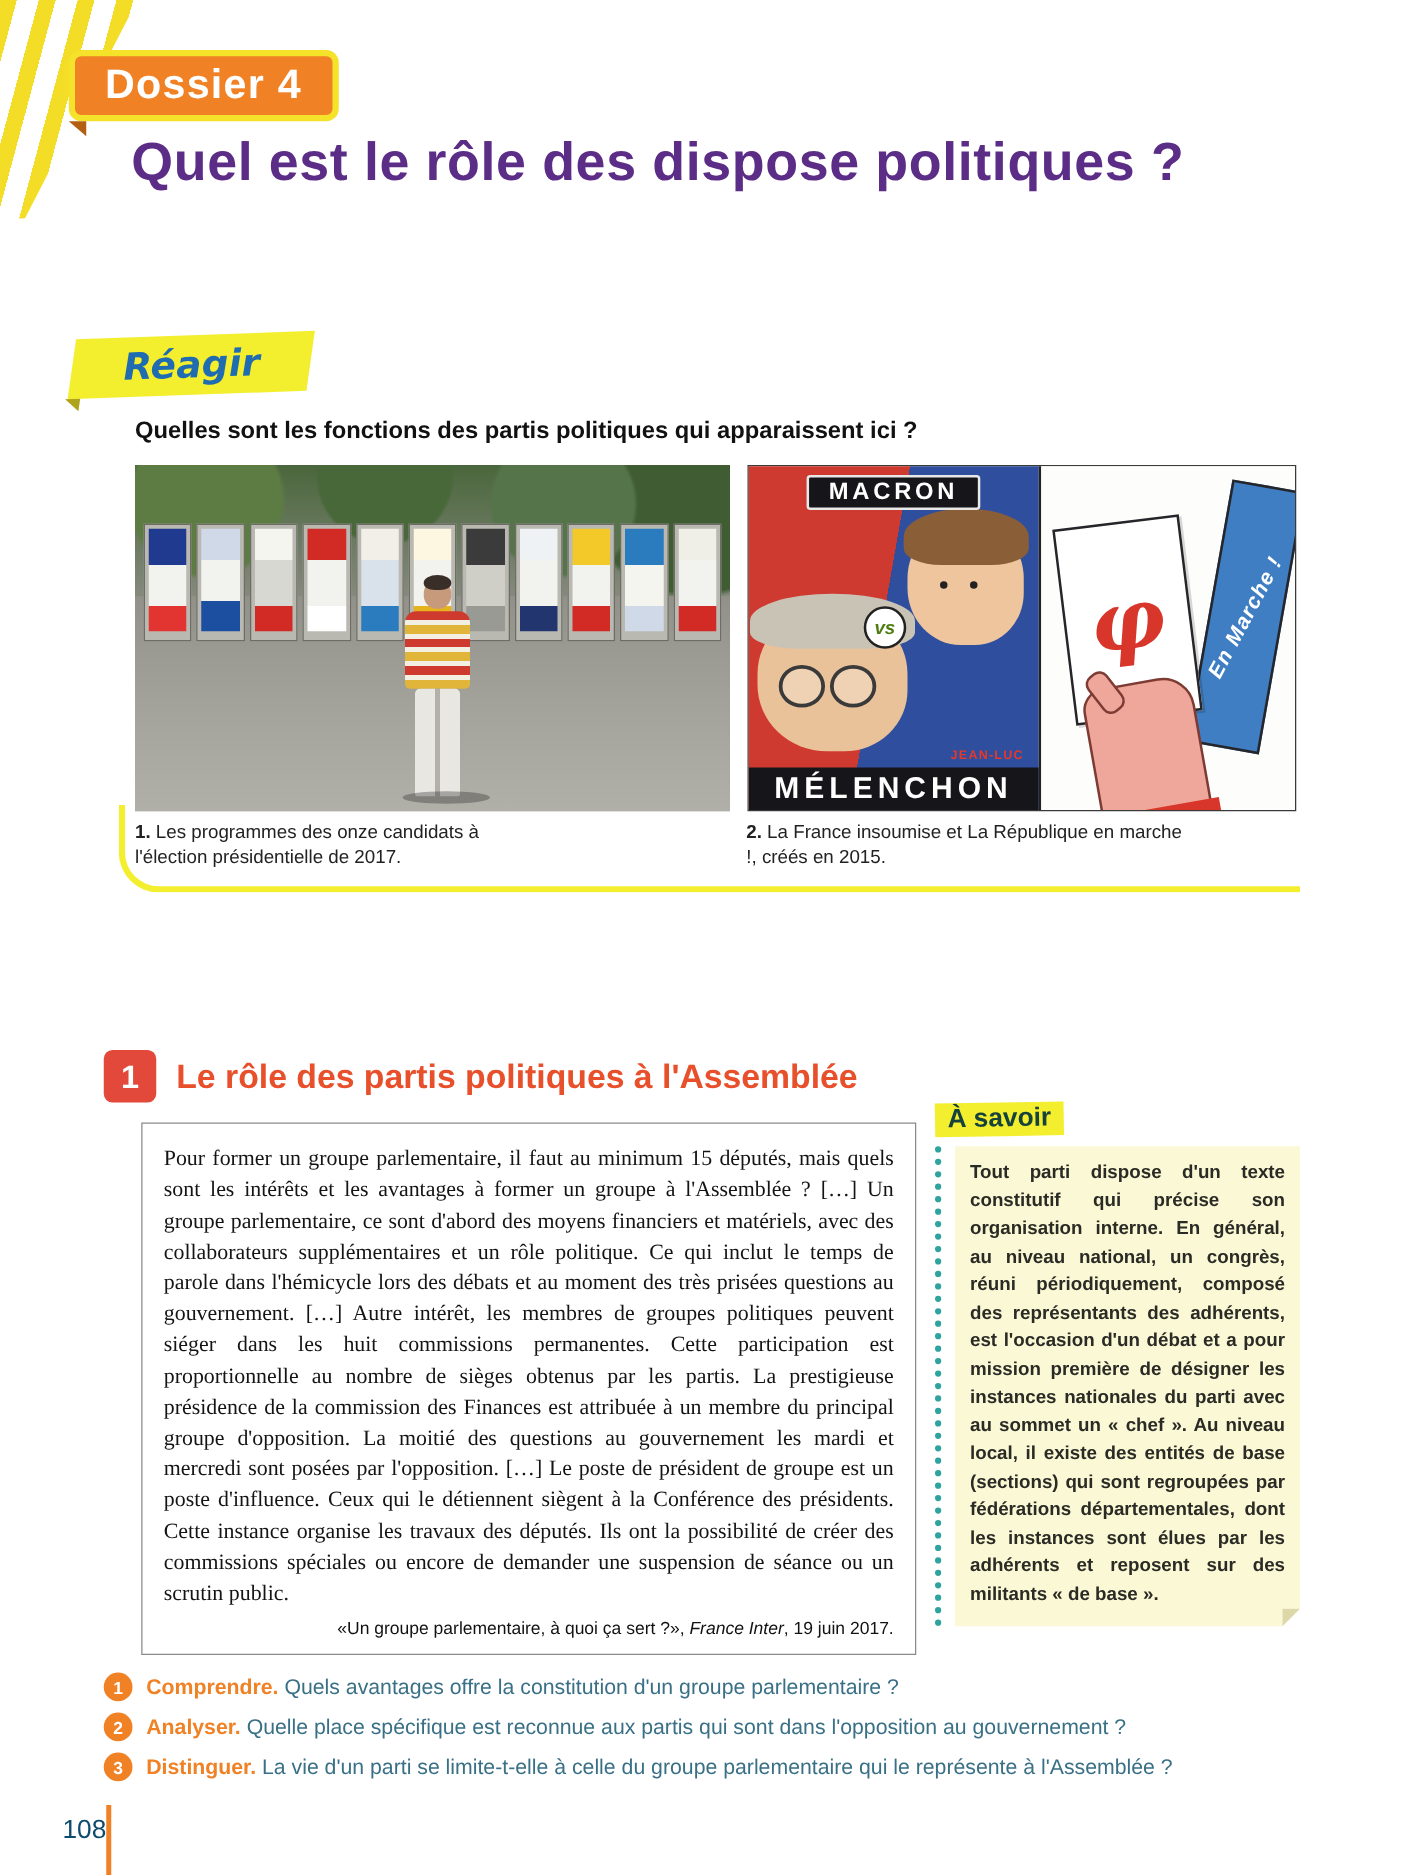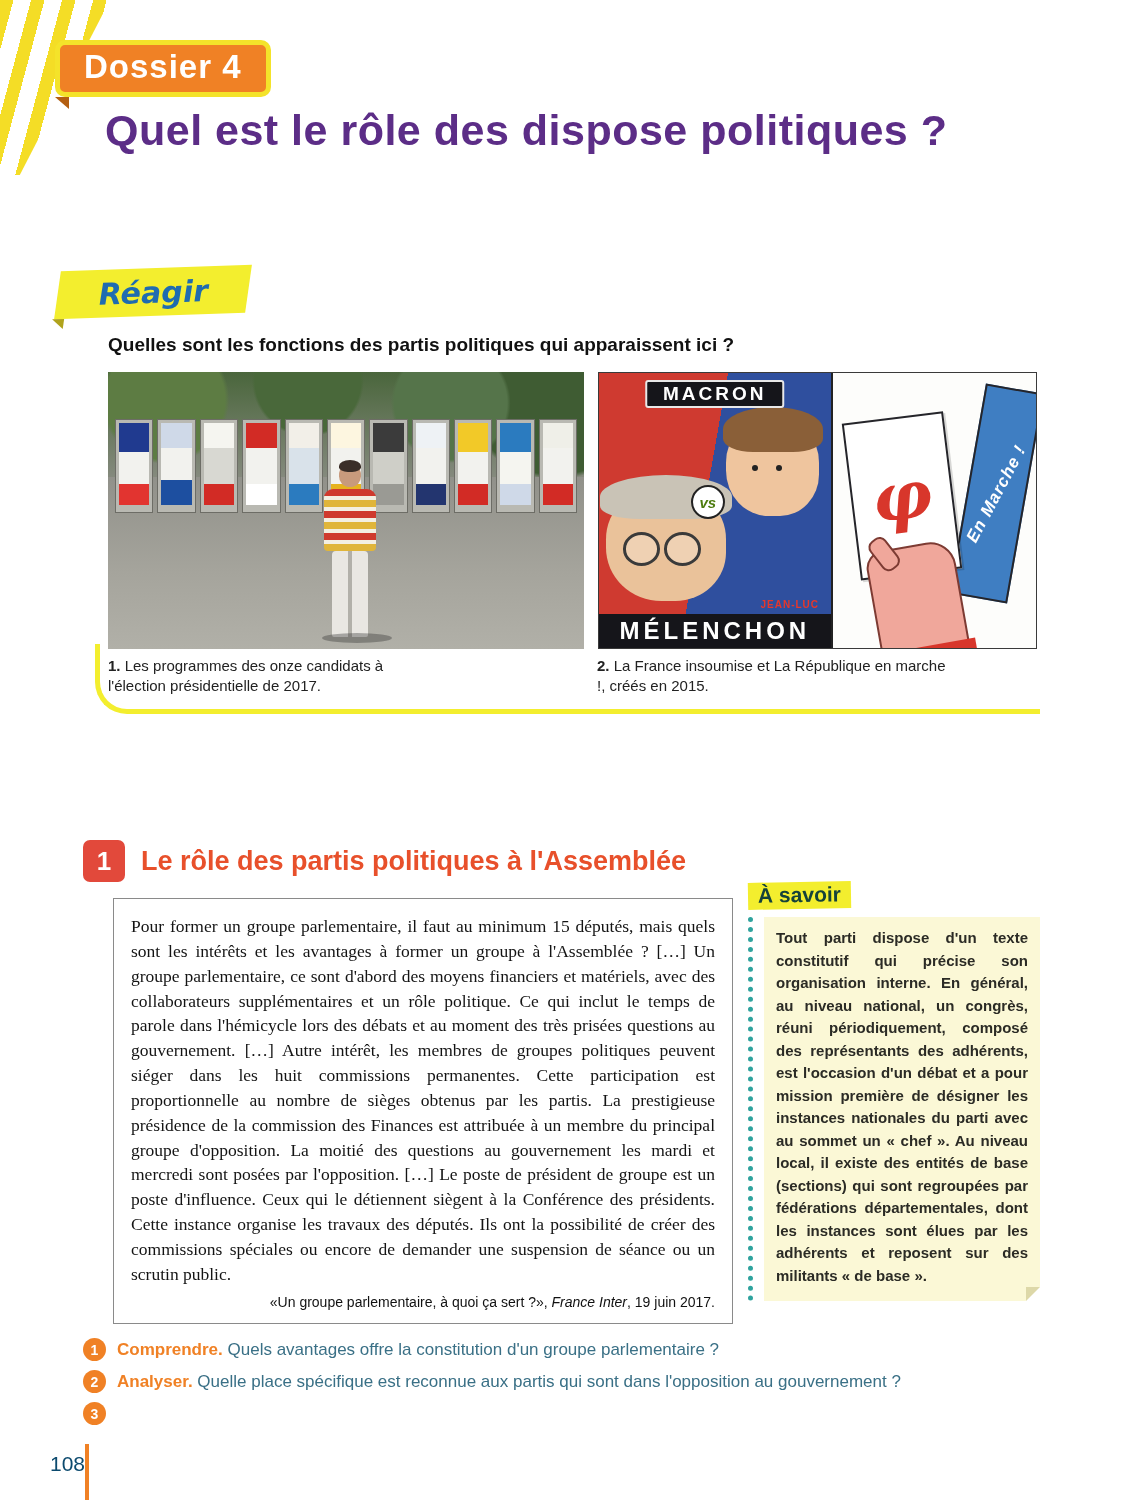--- a/index.html
+++ b/index.html
@@ -267,17 +267,19 @@
     <div><span class="q-label">Comprendre.</span>
     <span class="q-text">Quels avantages offre la constitution d'un groupe parlementaire ?</span></div>
   </div>
   <div class="q-row">
     <div class="q-num">2</div>
     <div><span class="q-label">Analyser.</span>
     <span class="q-text">Quelle place spécifique est reconnue aux partis qui sont dans l'opposition au gouvernement ?</span></div>
   </div>
   <div class="q-row">
     <div class="q-num">3</div>
+    <div><span class="q-label">Distinguer.</span>
+    <span class="q-text">La vie d'un parti se limite-t-elle à celle du groupe parlementaire qui le représente à l'Assemblée ?</span></div>
   </div>
 </div>
 
 <div class="page-number">108</div>
 <div class="page-bar"></div>
 
 </body></html>

